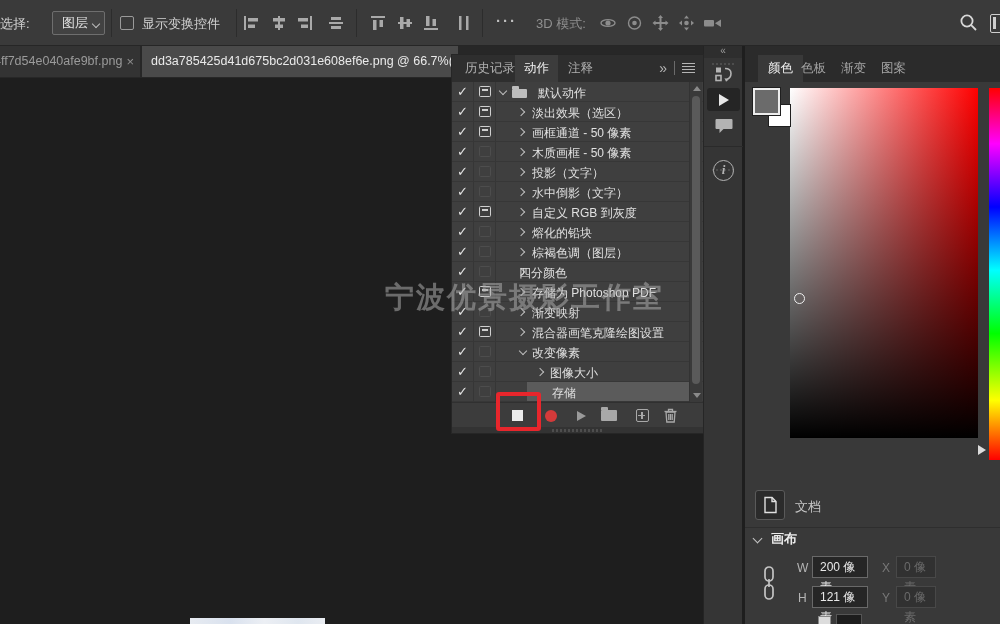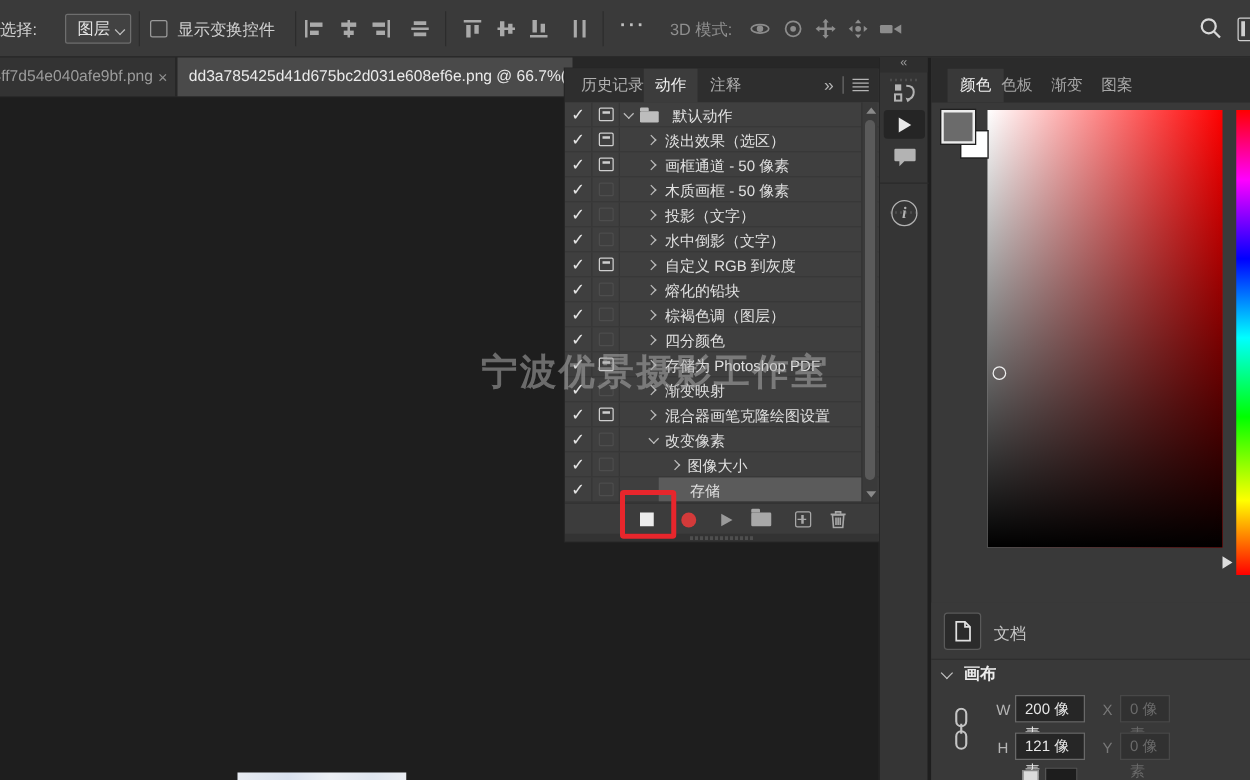--- a/index.html
+++ b/index.html
@@ -75,21 +75,21 @@
   .section-label { position:absolute; left:26px; top:48px; font-size:13px; font-weight:bold; color:#ececec; }
   .field-label { position:absolute; font-size:12px; color:#b5b5b5; }
   .field-label.dim { color:#787878; }
   .field-box { position:absolute; width:56px; height:22px; background:#262626; border:1px solid #696969; color:#e8e8e8; font-size:12px; line-height:20px; padding-left:7px; }
   .field-box.disabled { background:#313131; border-color:#484848; color:#6a6a6a; width:40px; }
   .chain-icon { position:absolute; left:16px; top:84px; }
   .partial-checkbox { position:absolute; left:818px; top:616px; width:13px; height:12px; background:#dcdcdc; border:1px solid #888; }
   .partial-swatch { position:absolute; left:836px; top:614px; width:26px; height:12px; background:#1d1d1d; border:1px solid #555; }
 
   
-  .actions-panel { position:absolute; left:452px; top:55px; width:251px; height:378px; background:#404040; box-shadow:0 0 0 1px #262626; z-index:20; }
+  .actions-panel { position:absolute; left:452px; top:55px; width:251px; height:378px; background:#c2410c; box-shadow:0 0 0 1px #262626; z-index:20; }
   .ap-tabstrip { position:absolute; left:0; top:0; width:251px; height:27px; background:#2e2e2e; }
   .ap-tab { position:absolute; top:0; height:27px; line-height:27px; font-size:12.5px; padding:0 9px; color:#b0b0b0; }
   .ap-tab.active { background:#3c3c3c; color:#f2f2f2; }
   .ap-head-icons { position:absolute; right:8px; top:6px; display:flex; align-items:center; gap:7px; }
   .ap-more { color:#b5b5b5; font-size:14px; line-height:14px; }
   .ap-headsep { width:1px; height:14px; background:#6b6b6b; }
   .hamburger { width:13px; height:11px; display:flex; flex-direction:column; justify-content:space-between; }
   .hamburger i { display:block; height:1.6px; background:#b5b5b5; }
 
   .ap-list { position:absolute; left:0; top:27px; width:251px; height:320px; background:#3f3f3f; overflow:hidden; }
@@ -457,21 +457,21 @@
           <span class="row-label" style="left: 80px; text-align: right;">棕褐色调（图层）</span>
         </div>
         <div class="act-row">
           <div class="cell check-cell">
             <span class="checkmark">✓</span>
           </div>
           <div class="cell toggle-cell">
             <span class="dlg off"></span>
           </div>
           <span class="chev" style="left: 66px;"></span>
-          <span class="row-label" style="left: 80px;">四分颜色</span>
+          <span class="row-label" style="left: 67px;">四分颜色</span>
         </div>
         <div class="act-row">
           <div class="cell check-cell">
             <span class="checkmark">✓</span>
           </div>
           <div class="cell toggle-cell">
             <span class="dlg"></span>
           </div>
           <span class="chev" style="left: 66px;"></span>
           <span class="row-label" style="left: 80px;">存储为 Photoshop PDF</span>

